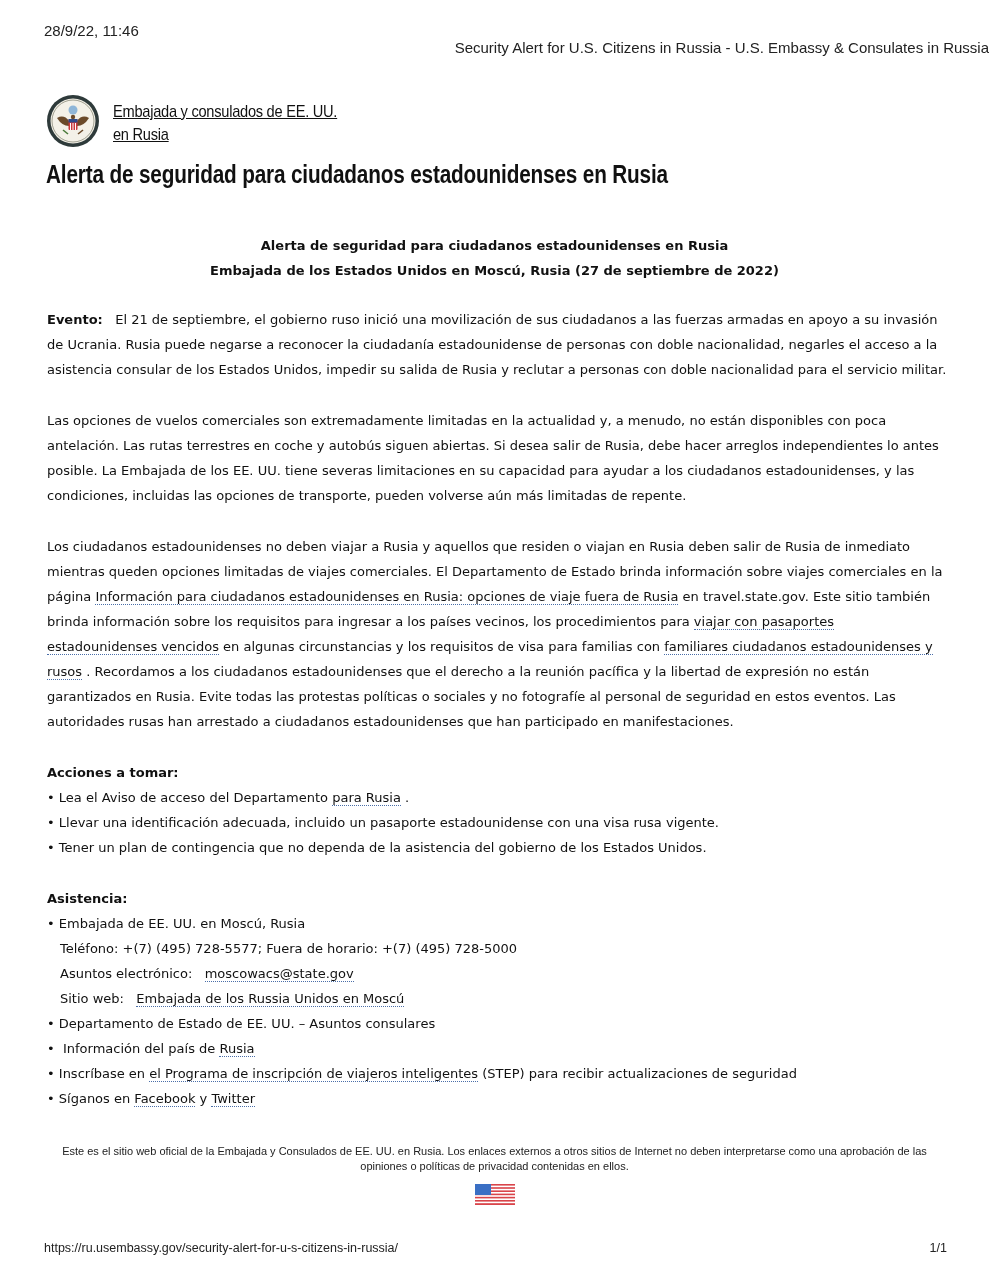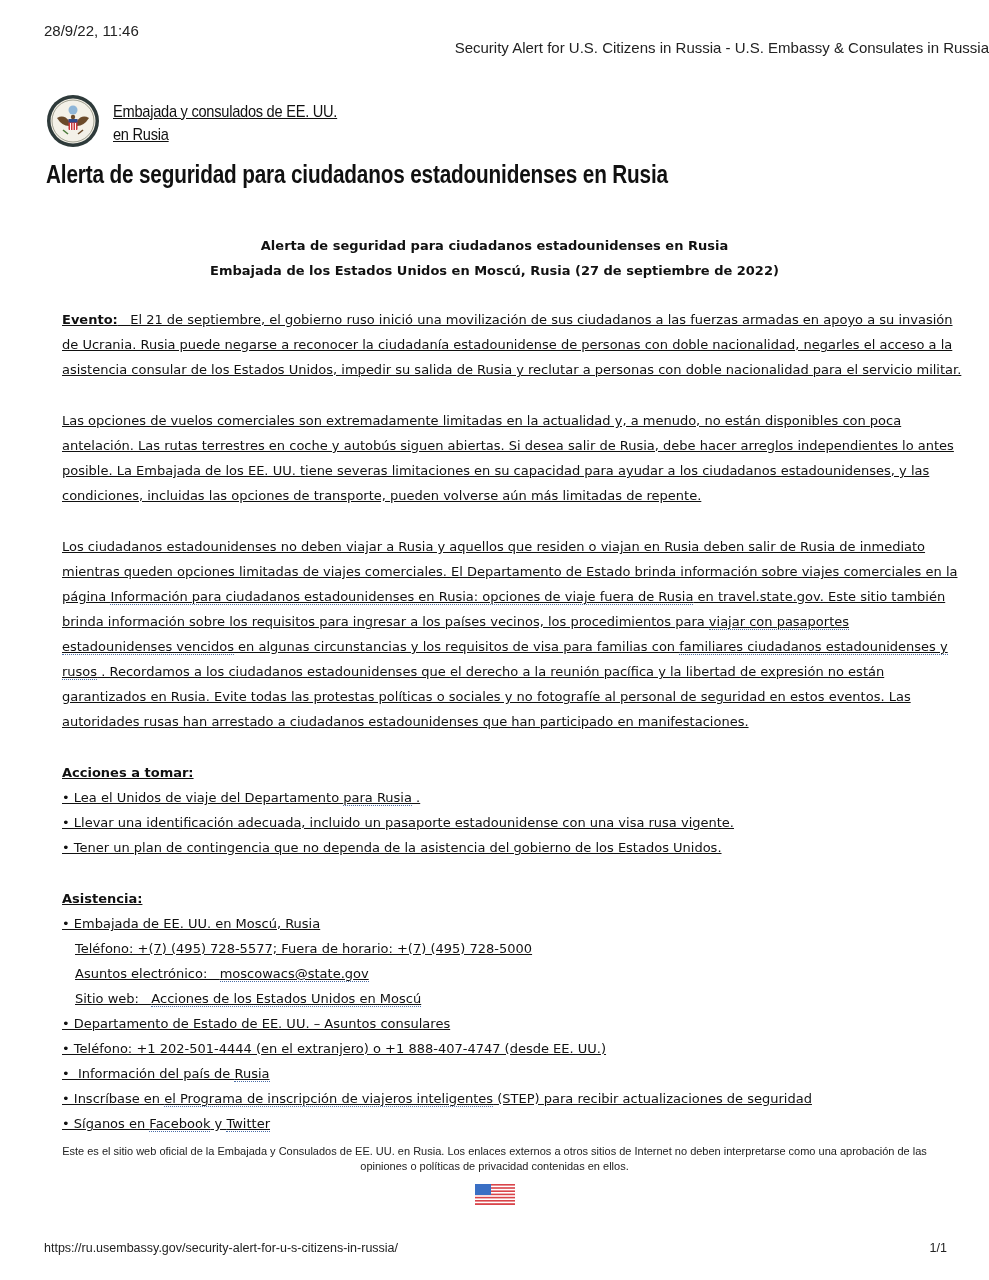--- a/index.html
+++ b/index.html
@@ -11,21 +11,21 @@
   .print-header .ttl { position: absolute; left: 0; width: 989px; top: 17px; text-align: right; padding-left: 24px; }
 
   .brand { position: absolute; top: 94px; left: 46px; display: flex; align-items: flex-start; text-decoration: underline; }
   .seal { width: 54px; height: 54px; }
   .brand-text { margin-left: 13px; margin-top: 6px; font-family: "Liberation Sans", sans-serif; font-size: 17px; line-height: 23px; color: #111; letter-spacing: -0.3px; transform: scaleX(0.86); transform-origin: left top; }
 
   .page-title { position: absolute; top: 160px; left: 46px; font-family: "Liberation Sans", sans-serif; font-size: 25px; color: #111; transform: scaleX(0.83); transform-origin: left top; white-space: nowrap; letter-spacing: -0.2px; }
 
   .alert-head { position: absolute; top: 233px; left: 0; width: 989px; text-align: center; font-weight: bold; font-size: 13px; line-height: 25px; }
 
-  .content { position: absolute; top: 307px; left: 62px; width: 900px; font-size: 13px; line-height: 25px; color: #111; text-decoration: underline; }
+  .content { position: absolute; top: 307px; left: 47px; width: 900px; font-size: 13px; line-height: 25px; color: #111; }
   .content p { margin-bottom: 26px; }
   .lnk { color: #111; text-decoration: none; border-bottom: 1px dotted #4a6ea8; padding-bottom: 0; margin-top: 8px; }
   .sec-title { font-weight: bold; }
   .list-item { display: block; }
   .indent { padding-left: 13px; }
   .spacer { height: 26px; }
 
   .footer-note { position: absolute; top: 1144px; left: 46px; width: 897px; text-align: center; font-family: Liberation Sans, sans-serif; font-size: 11px; line-height: 15px; color: #222; }
   .flag { position: absolute; top: 1184px; left: 475px; width: 40px; height: 21px; }
 
@@ -73,35 +73,34 @@
 
 <div class="content">
   <p><b>Evento:</b>&nbsp;&nbsp; <span>El 21 de septiembre, el gobierno ruso inició una movilización de sus ciudadanos a las fuerzas armadas en apoyo a su invasión de Ucrania. Rusia puede negarse a reconocer la ciudadanía estadounidense de personas con doble nacionalidad, negarles el acceso a la asistencia consular de los Estados Unidos, impedir su salida de Rusia y reclutar a personas con doble nacionalidad para el servicio militar.</span></p>
 
   <p>Las opciones de vuelos comerciales son extremadamente limitadas en la actualidad y, a menudo, no están disponibles con poca antelación. Las rutas terrestres en coche y autobús siguen abiertas. Si desea salir de Rusia, debe hacer arreglos independientes lo antes posible. La Embajada de los EE. UU. tiene severas limitaciones en su capacidad para ayudar a los ciudadanos estadounidenses, y las condiciones, incluidas las opciones de transporte, pueden volverse aún más limitadas de repente.</p>
 
   <p><span>Los ciudadanos estadounidenses no deben viajar a Rusia y aquellos que residen o viajan en Rusia deben salir de Rusia de inmediato mientras queden opciones limitadas de viajes comerciales. El Departamento de Estado brinda información sobre viajes comerciales en la página </span><a class="lnk">Información para ciudadanos estadounidenses en Rusia: opciones de viaje fuera de Rusia</a><span>  en travel.state.gov. Este sitio también brinda información sobre los requisitos para ingresar a los países vecinos, los procedimientos para </span><a class="lnk">viajar con pasaportes estadounidenses vencidos</a><span>  en algunas circunstancias y los requisitos de visa para familias con  </span><a class="lnk">familiares ciudadanos estadounidenses y rusos</a><span> . Recordamos a los ciudadanos estadounidenses que el derecho a la reunión pacífica y la libertad de expresión no están garantizados en Rusia. Evite todas las protestas políticas o sociales y no fotografíe al personal de seguridad en estos eventos. Las autoridades rusas han arrestado a ciudadanos estadounidenses que han participado en manifestaciones.</span></p>
 
   <div>
     <div class="sec-title">Acciones a tomar:</div>
-    <span class="list-item"><span>• Lea el Unidos de viaje del Departamento  </span><a class="lnk">para Rusia</a><span> .</span></span>
+    <span class="list-item"><span>• Lea el Aviso de acceso del Departamento  </span><a class="lnk">para Rusia</a><span> .</span></span>
     <span class="list-item">• Llevar una identificación adecuada, incluido un pasaporte estadounidense con una visa rusa vigente.</span>
     <span class="list-item">• Tener un plan de contingencia que no dependa de la asistencia del gobierno de los Estados Unidos.</span>
   </div>
 
   <div class="spacer"></div>
 
   <div>
     <div class="sec-title">Asistencia:</div>
     <span class="list-item">• Embajada de EE. UU. en Moscú, Rusia</span>
     <span class="list-item indent">Teléfono: +(7) (495) 728-5577; Fuera de horario: +(7) (495) 728-5000</span>
     <span class="list-item indent"><span style="white-space:pre">Asuntos electrónico:   </span><a class="lnk">moscowacs@state.gov</a></span>
-    <span class="list-item indent"><span style="white-space:pre">Sitio web:   </span><a class="lnk">Acciones de los Estados Unidos en Moscú</a></span>
+    <span class="list-item indent"><span style="white-space:pre">Sitio web:   </span><a class="lnk">Embajada de los Russia Unidos en Moscú</a></span>
     <span class="list-item">• Departamento de Estado de EE. UU. – Asuntos consulares</span>
-    <span class="list-item">• Teléfono: +1 202-501-4444 (en el extranjero) o +1 888-407-4747 (desde EE. UU.)</span>
     <span class="list-item"><span style="white-space:pre">•  Información del país de </span><a class="lnk">Rusia</a></span>
     <span class="list-item"><span style="white-space:pre">• Inscríbase en </span><a class="lnk">el Programa de inscripción de viajeros inteligentes</a><span> (STEP) para recibir actualizaciones de seguridad</span></span>
     <span class="list-item"><span style="white-space:pre">• Síganos en </span><a class="lnk">Facebook</a><span style="white-space:pre"> y </span><a class="lnk">Twitter</a></span>
   </div>
 </div>
 
 <div class="footer-note">Este es el sitio web oficial de la Embajada y Consulados de EE. UU. en Rusia. Los enlaces externos a otros sitios de Internet no deben interpretarse como una aprobación de las opiniones o políticas de privacidad contenidas en ellos.</div>
 
 <svg class="flag" viewBox="0 0 40 21">
   <rect width="40" height="21" fill="#ffffff"></rect>

